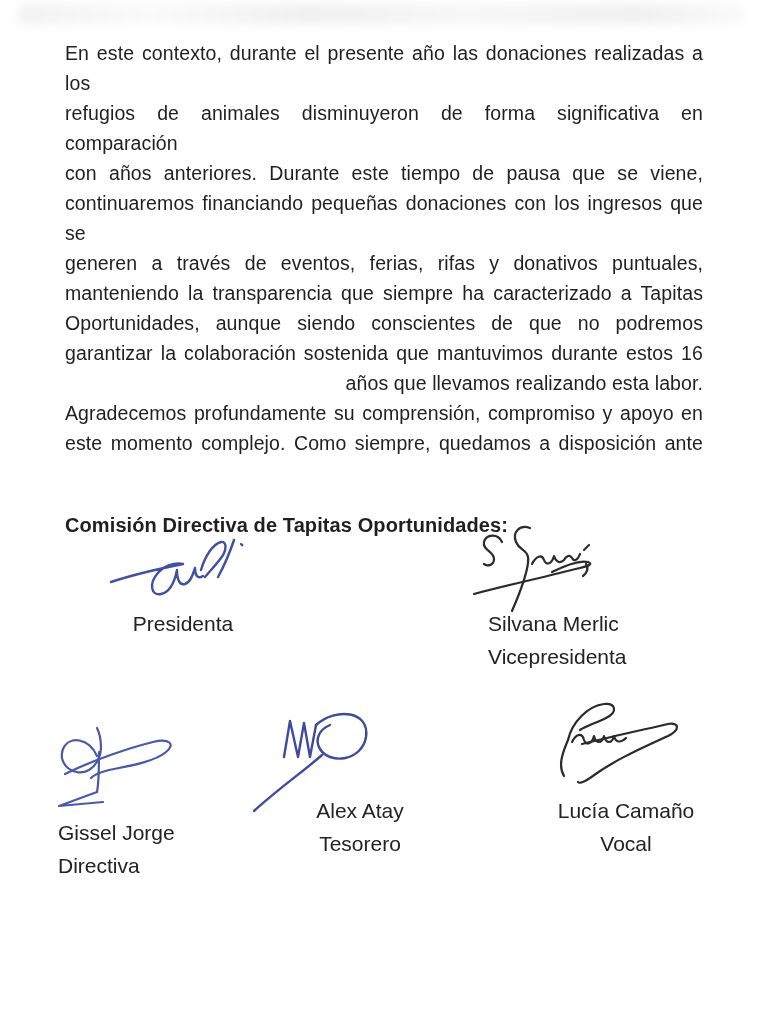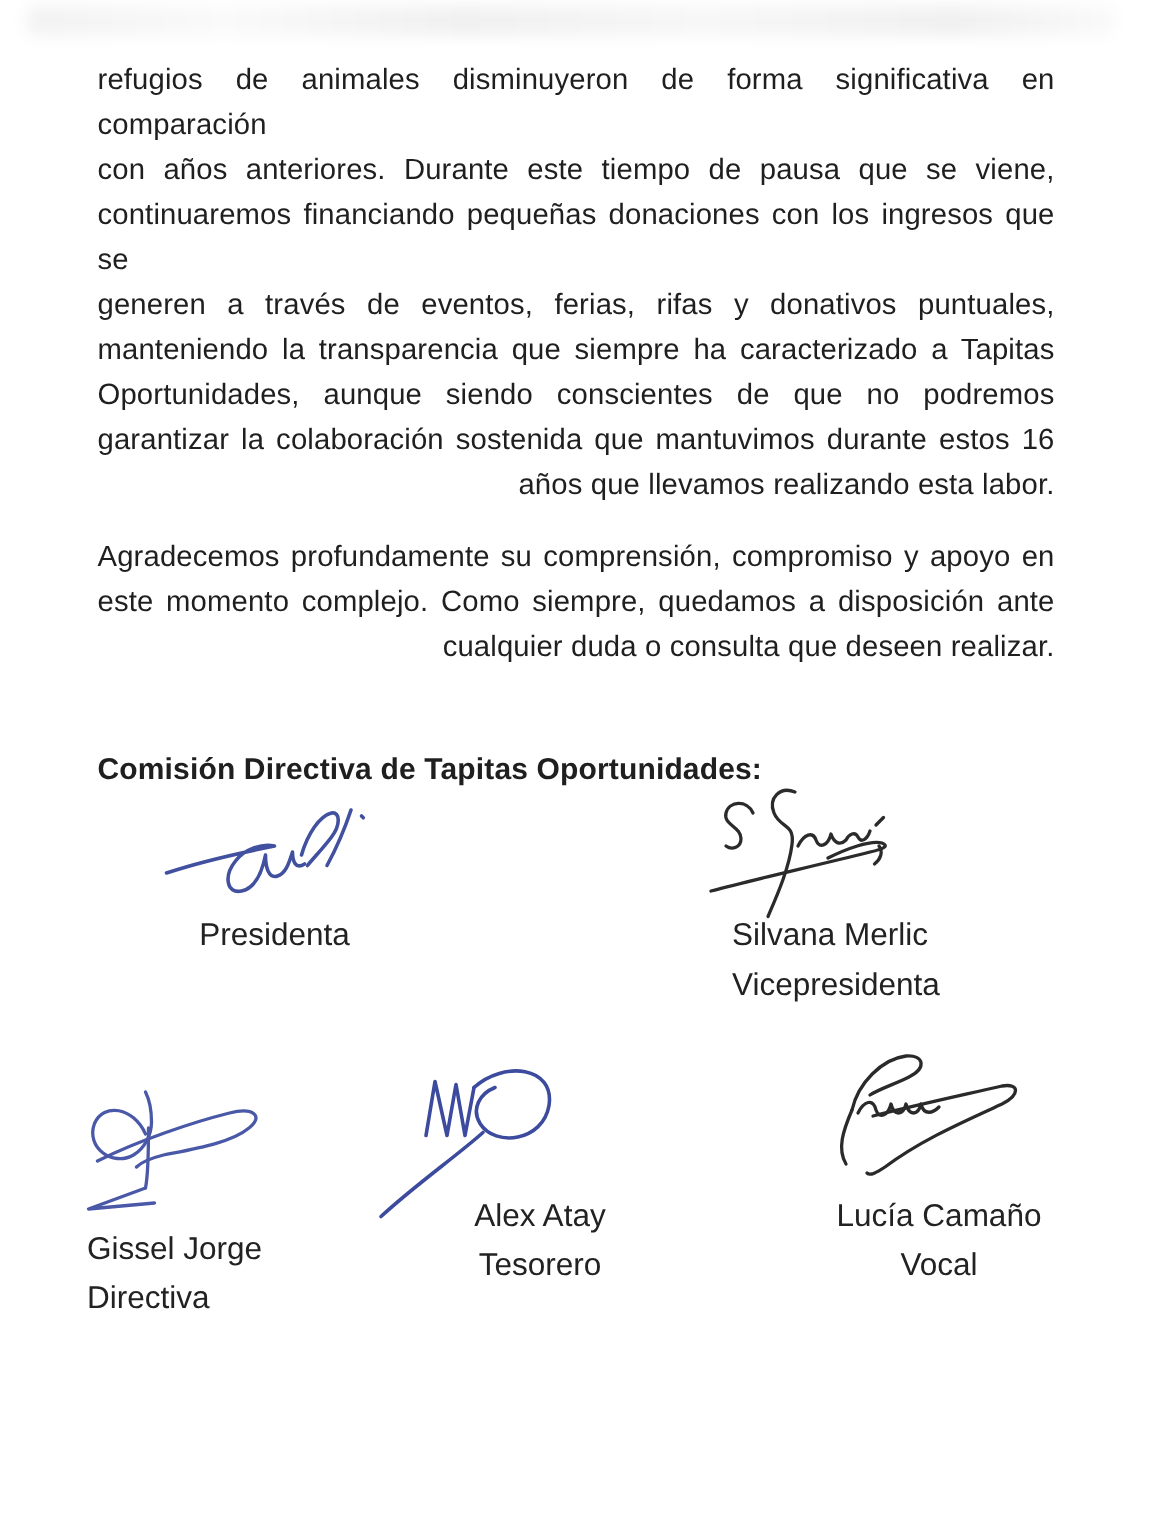--- a/index.html
+++ b/index.html
@@ -26,21 +26,21 @@
   .content {
     position: absolute;
     left: 65px; top: 38px;
     width: 638px;
     font-size: 19.5px;
     line-height: 30px;
     letter-spacing: 0.1px;
   }
   .line { white-space: normal; text-align: right; }
   .just { text-align: justify; text-align-last: justify; }
-  .para2 { margin-top: 18px; }
+  .para2 { margin-top: 0; }
   .heading {
     margin-top: 52px;
     font-weight: bold;
     font-size: 20px;
   }
   .sig-svg { position: absolute; }
   .sig-svg path { fill: none; stroke-linecap: round; stroke-linejoin: round; }
   .sig-label {
     position: absolute;
     font-size: 21px;
@@ -51,34 +51,34 @@
 </style>
 </head>
 <body>
 
 <div class="page">
 
   <div class="scan-smudge"></div>
 
   <div class="content">
     <div>
+      <div class="line just">En este contexto, durante el presente año las donaciones realizadas a los</div>
       <div class="line just">refugios de animales disminuyeron de forma significativa en comparación</div>
       <div class="line just">con años anteriores. Durante este tiempo de pausa que se viene,</div>
       <div class="line just">continuaremos financiando pequeñas donaciones con los ingresos que se</div>
       <div class="line just">generen a través de eventos, ferias, rifas y donativos puntuales,</div>
       <div class="line just">manteniendo la transparencia que siempre ha caracterizado a Tapitas</div>
       <div class="line just">Oportunidades, aunque siendo conscientes de que no podremos</div>
       <div class="line just">garantizar la colaboración sostenida que mantuvimos durante estos 16</div>
       <div class="line">años que llevamos realizando esta labor.</div>
     </div>
 
     <div class="para2">
       <div class="line just">Agradecemos profundamente su comprensión, compromiso y apoyo en</div>
       <div class="line just">este momento complejo. Como siempre, quedamos a disposición ante</div>
-      <div class="line">cualquier duda o consulta que deseen realizar.</div>
     </div>
 
     <div class="heading">Comisión Directiva de Tapitas Oportunidades:</div>
   </div>
 
   <svg class="sig-svg" style="left:105px; top:530px;" width="150" height="90" viewBox="0 0 150 90">
     <g stroke-width="2.4" fill="none" stroke="#41509f">
       <path d="M6 52 C 30 44 58 38 78 34 C 70 32 58 36 52 44 C 44 54 46 66 56 64 C 66 62 70 50 72 40 C 72 48 74 56 80 54 C 86 52 88 44 90 38 C 90 44 92 50 98 46"></path>
       <path d="M96 40 C 100 26 108 14 116 12 C 122 11 122 20 116 28 C 110 36 104 42 100 47"></path>
       <path d="M129 10 C 125 22 119 36 113 47"></path>

